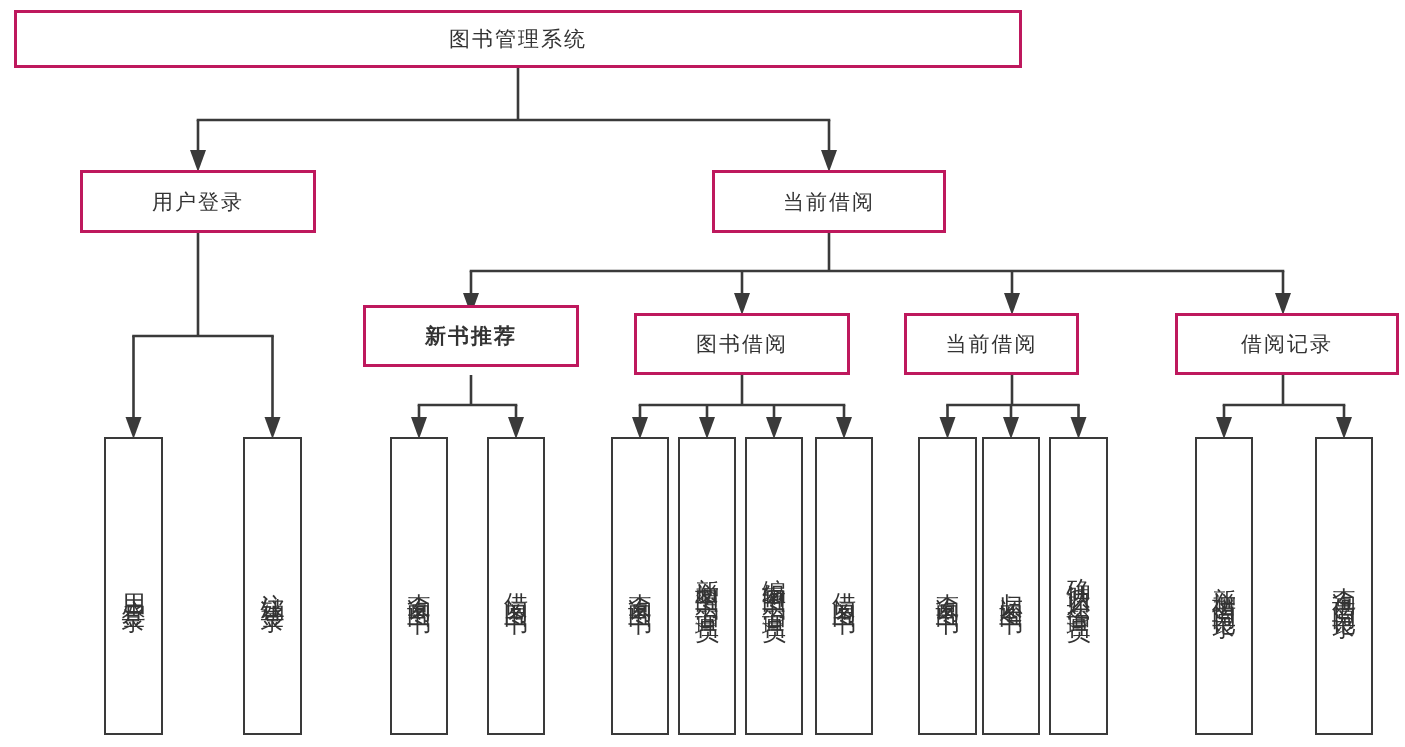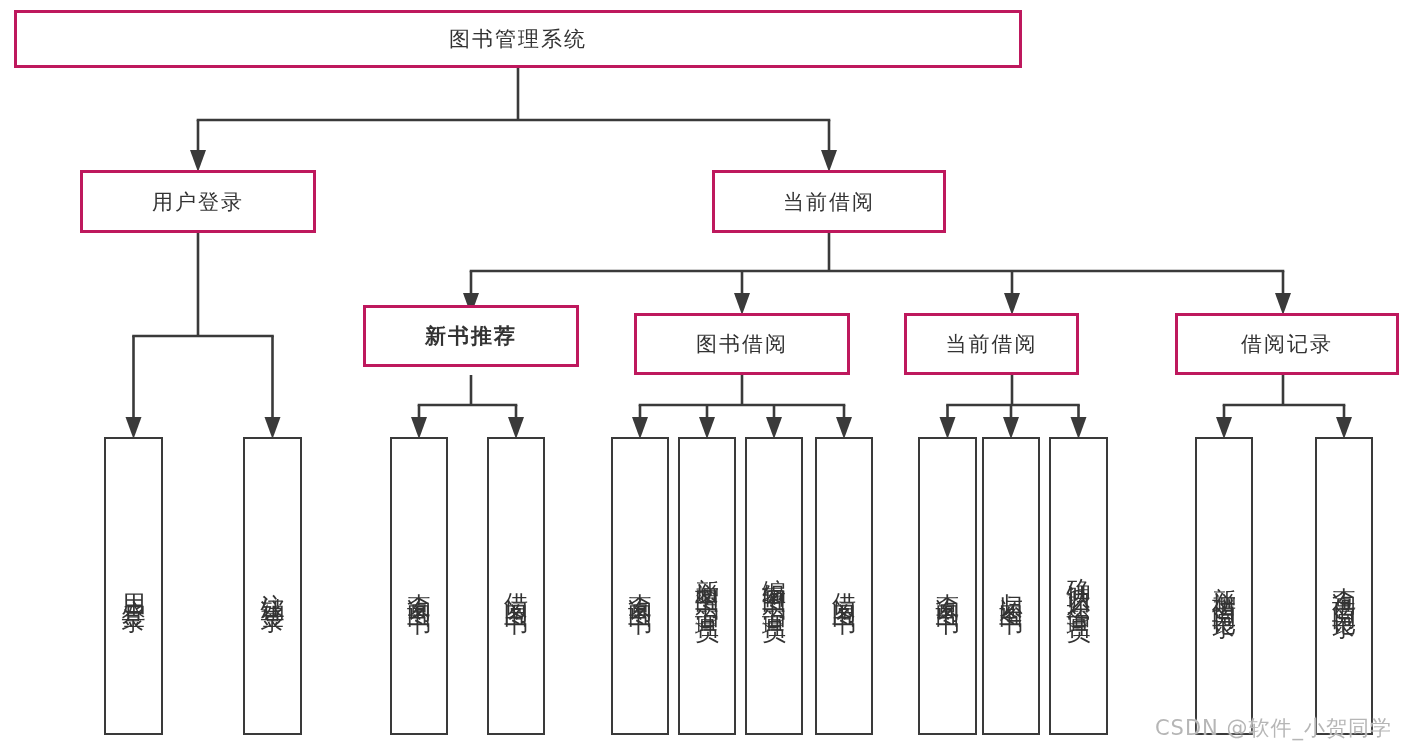--- a/index.html
+++ b/index.html
@@ -127,14 +127,13 @@
       <div class="node v" style="left: 611px; top: 437px; width: 58px; height: 298px;">查询图书</div>
       <div class="node v" style="left: 678px; top: 437px; width: 58px; height: 298px;">新增图书（管理员）</div>
       <div class="node v" style="left: 745px; top: 437px; width: 58px; height: 298px;">编辑图书（管理员）</div>
       <div class="node v" style="left: 815px; top: 437px; width: 58px; height: 298px;">借阅图书</div>
       <div class="node v" style="left: 918px; top: 437px; width: 59px; height: 298px;">查询图书</div>
       <div class="node v" style="left: 982px; top: 437px; width: 58px; height: 298px;">归还图书</div>
       <div class="node v" style="left: 1049px; top: 437px; width: 59px; height: 298px;">确认归还（管理员）</div>
       <div class="node v" style="left: 1195px; top: 437px; width: 58px; height: 298px;">新增借阅记录</div>
       <div class="node v" style="left: 1315px; top: 437px; width: 58px; height: 298px;">查询借阅记录</div>
     </div>
-  <div class="watermark">CSDN @软件_小贺同学</div>
 </div>
 
 </body></html>

